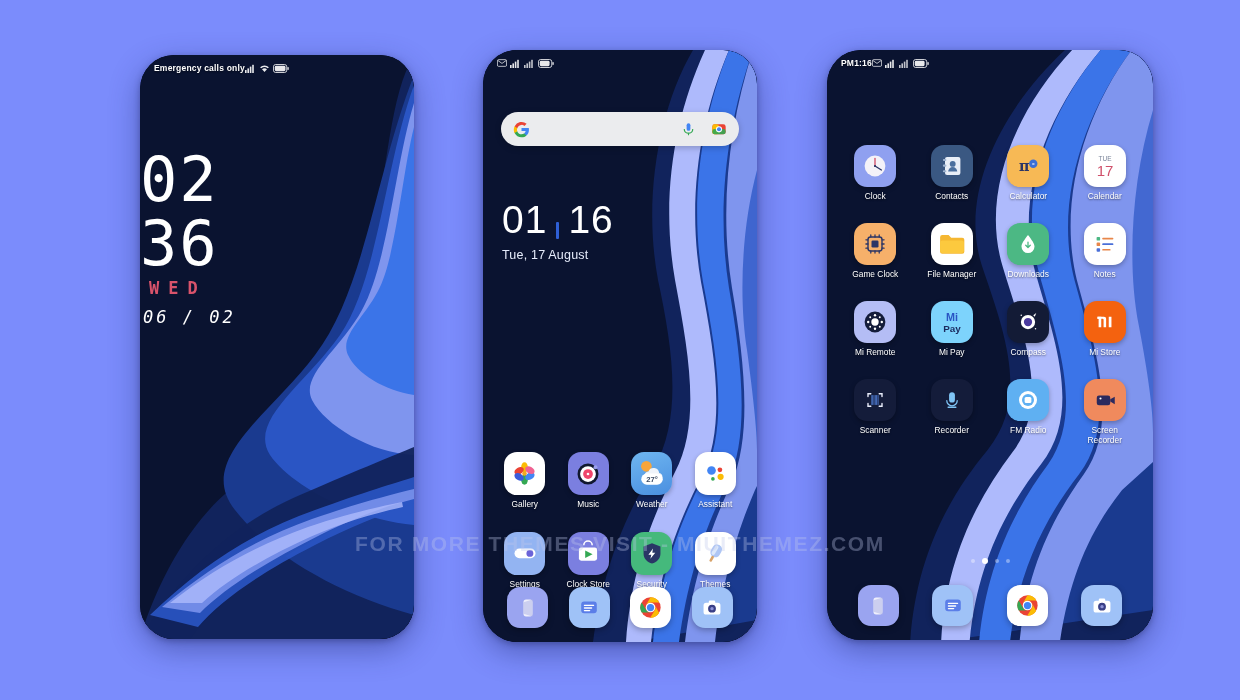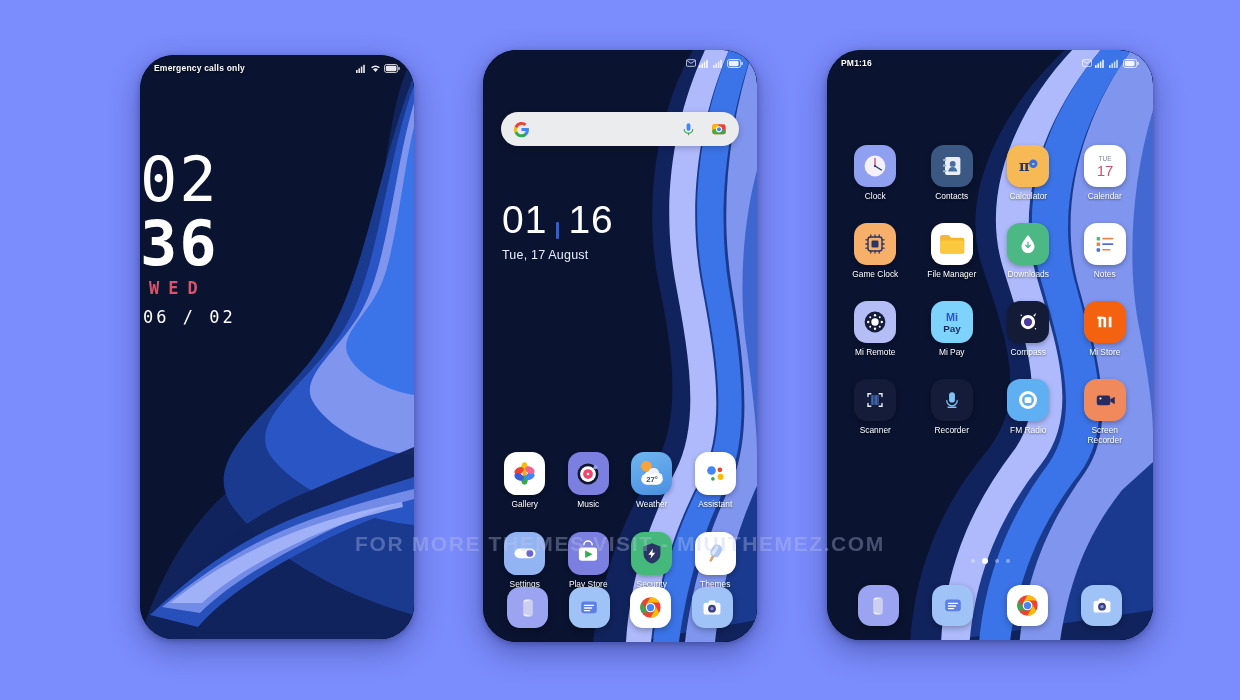--- a/index.html
+++ b/index.html
@@ -25,45 +25,46 @@
   #phone2 { left:483px; top:50px; width:274px; height:592px; }
   #phone3 { left:827px; top:50px; width:326px; height:590px; }
 
   
   .wall { position:absolute; inset:0; background:#0a1330; }
   .wall svg { position:absolute; inset:0; width:100%; height:100%; display:block; }
 
   
   .statusbar {
     position:absolute; top:0; left:0; right:0; height:26px;
-    display:flex; align-items:center; justify-content:space-between;
+    display:flex; align-items:center; 
     padding:0 14px; z-index:6;
   }
   .sb-left { font-size:8.5px; font-weight:bold; color:#fff; letter-spacing:.2px;
              text-shadow:0 1px 2px rgba(0,0,0,.5); }
   .sb-right { display:flex; align-items:center; gap:3px; }
   .sb-right svg { display:block; }
 
   
   .lockclock { position:absolute; left:0; right:0; top:95px; z-index:5; text-align:left; }
   .lc-h, .lc-m {
     font-family:"DejaVu Sans Mono", monospace;
     font-size:62px; font-weight:300; color:#ffffff; line-height:.96;
     letter-spacing:2px; display:block;
   }
-  .lc-m { margin-top:4px;font-weight:bold; }
+  .lc-m { margin-top:4px; }
   .lc-wed {
     font-family:"DejaVu Sans Mono", monospace;
     font-size:17px; font-weight:bold; color:#d9536b; letter-spacing:9px;
     margin-top:5px; padding-left:9px;
   }
   .lc-date {
     font-family:"DejaVu Sans Mono", monospace;
     font-size:17px; color:#ffffff; letter-spacing:3px; margin-top:9px;
     padding-left:3px;
+    font-style:italic;
   }
 
   
   .searchbar {
     position:absolute; left:18px; right:18px; top:62px; height:34px;
     background:#ebecee; border-radius:18px; z-index:5;
     display:flex; align-items:center; padding:0 11px;
     box-shadow:0 2px 6px rgba(0,0,0,.22);
   }
   .sb-spacer { flex:1; }
@@ -338,21 +339,21 @@
             <div class="applabel">Settings</div>
           </div>
           <div class="app">
             <div class="appicon" style="background:#7b7fe0">
               <svg width="28" height="28" viewBox="0 0 40 40">
                 <path d="M14 9 a6 6 0 0 1 12 0" fill="none" stroke="#ffffff" stroke-width="2.2"></path>
                 <rect x="7" y="12" width="26" height="19" rx="3.4" fill="#ffffff"></rect>
                 <path d="M16 16.5 L26.5 21.8 L16 27 Z" fill="#34a853"></path>
               </svg>
             </div>
-            <div class="applabel">Play Store</div>
+            <div class="applabel">Clock Store</div>
           </div>
           <div class="app">
             <div class="appicon" style="background:#45b97c">
               <svg width="26" height="26" viewBox="0 0 40 40">
                 <path d="M20 5 L33 10 V21 C33 29 27 34 20 36 C13 34 7 29 7 21 V10 Z" fill="#2a3566"></path>
                 <path d="M21.5 13 L14.5 22.5 H19 L17.5 29 L25 19.5 H20.5 Z" fill="#ffffff"></path>
               </svg>
             </div>
             <div class="applabel">Security</div>
           </div>

